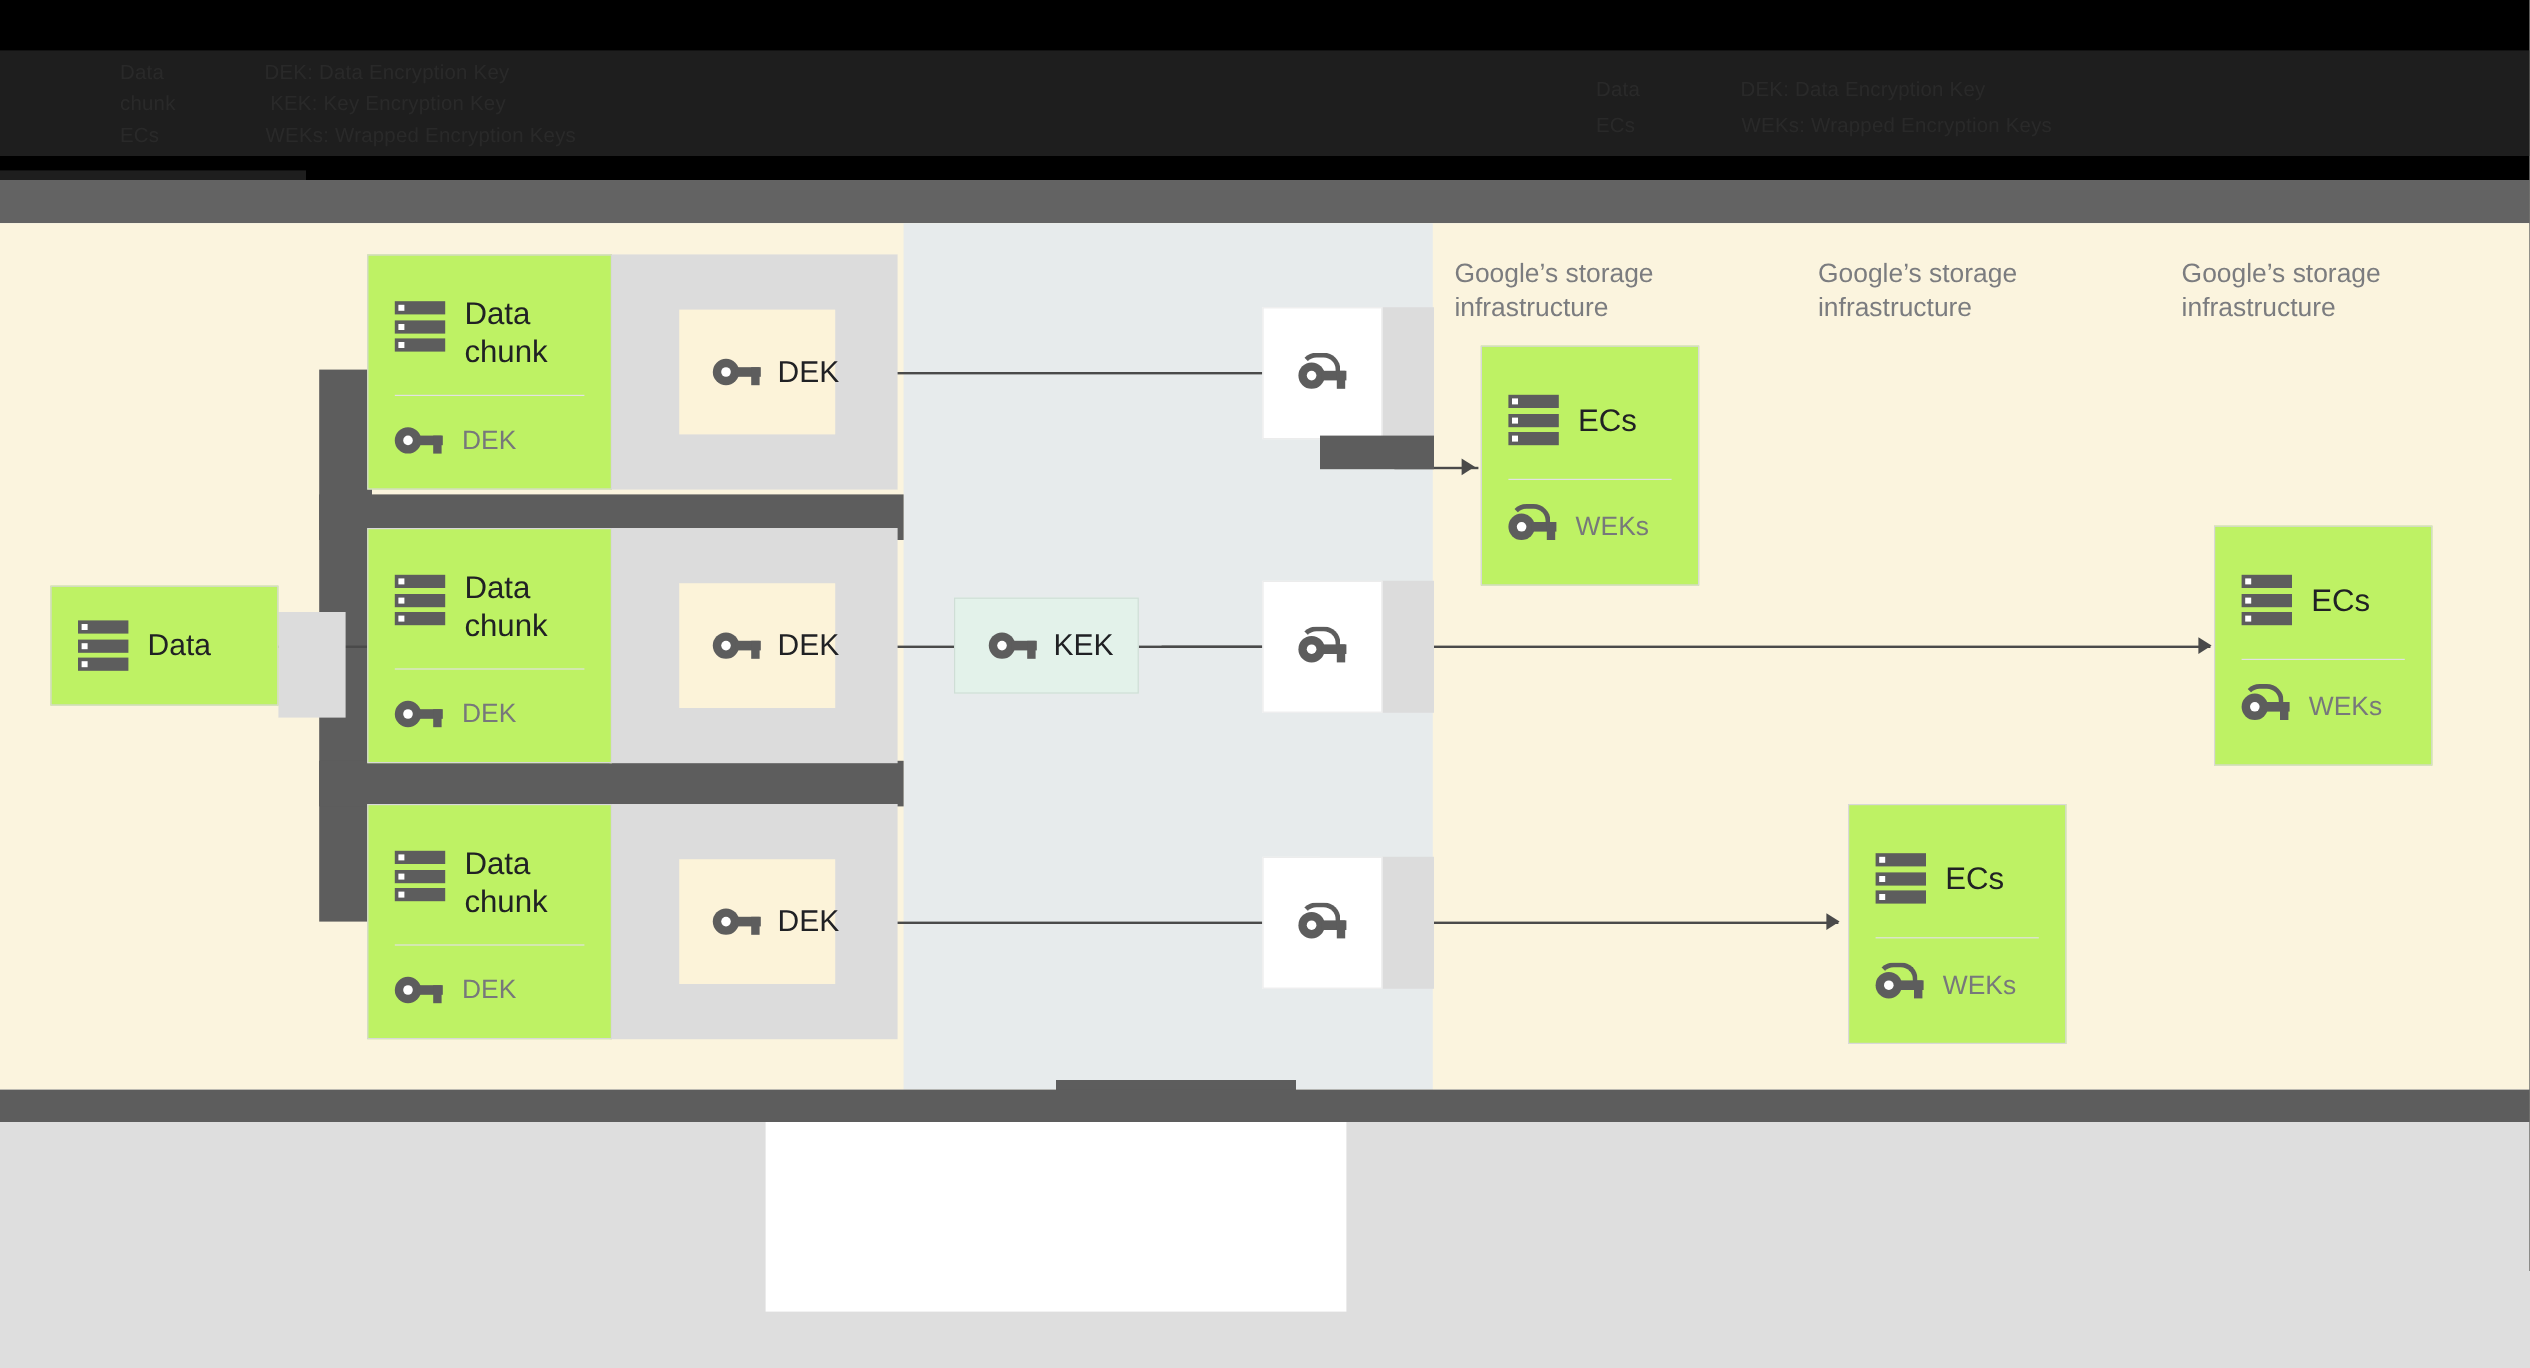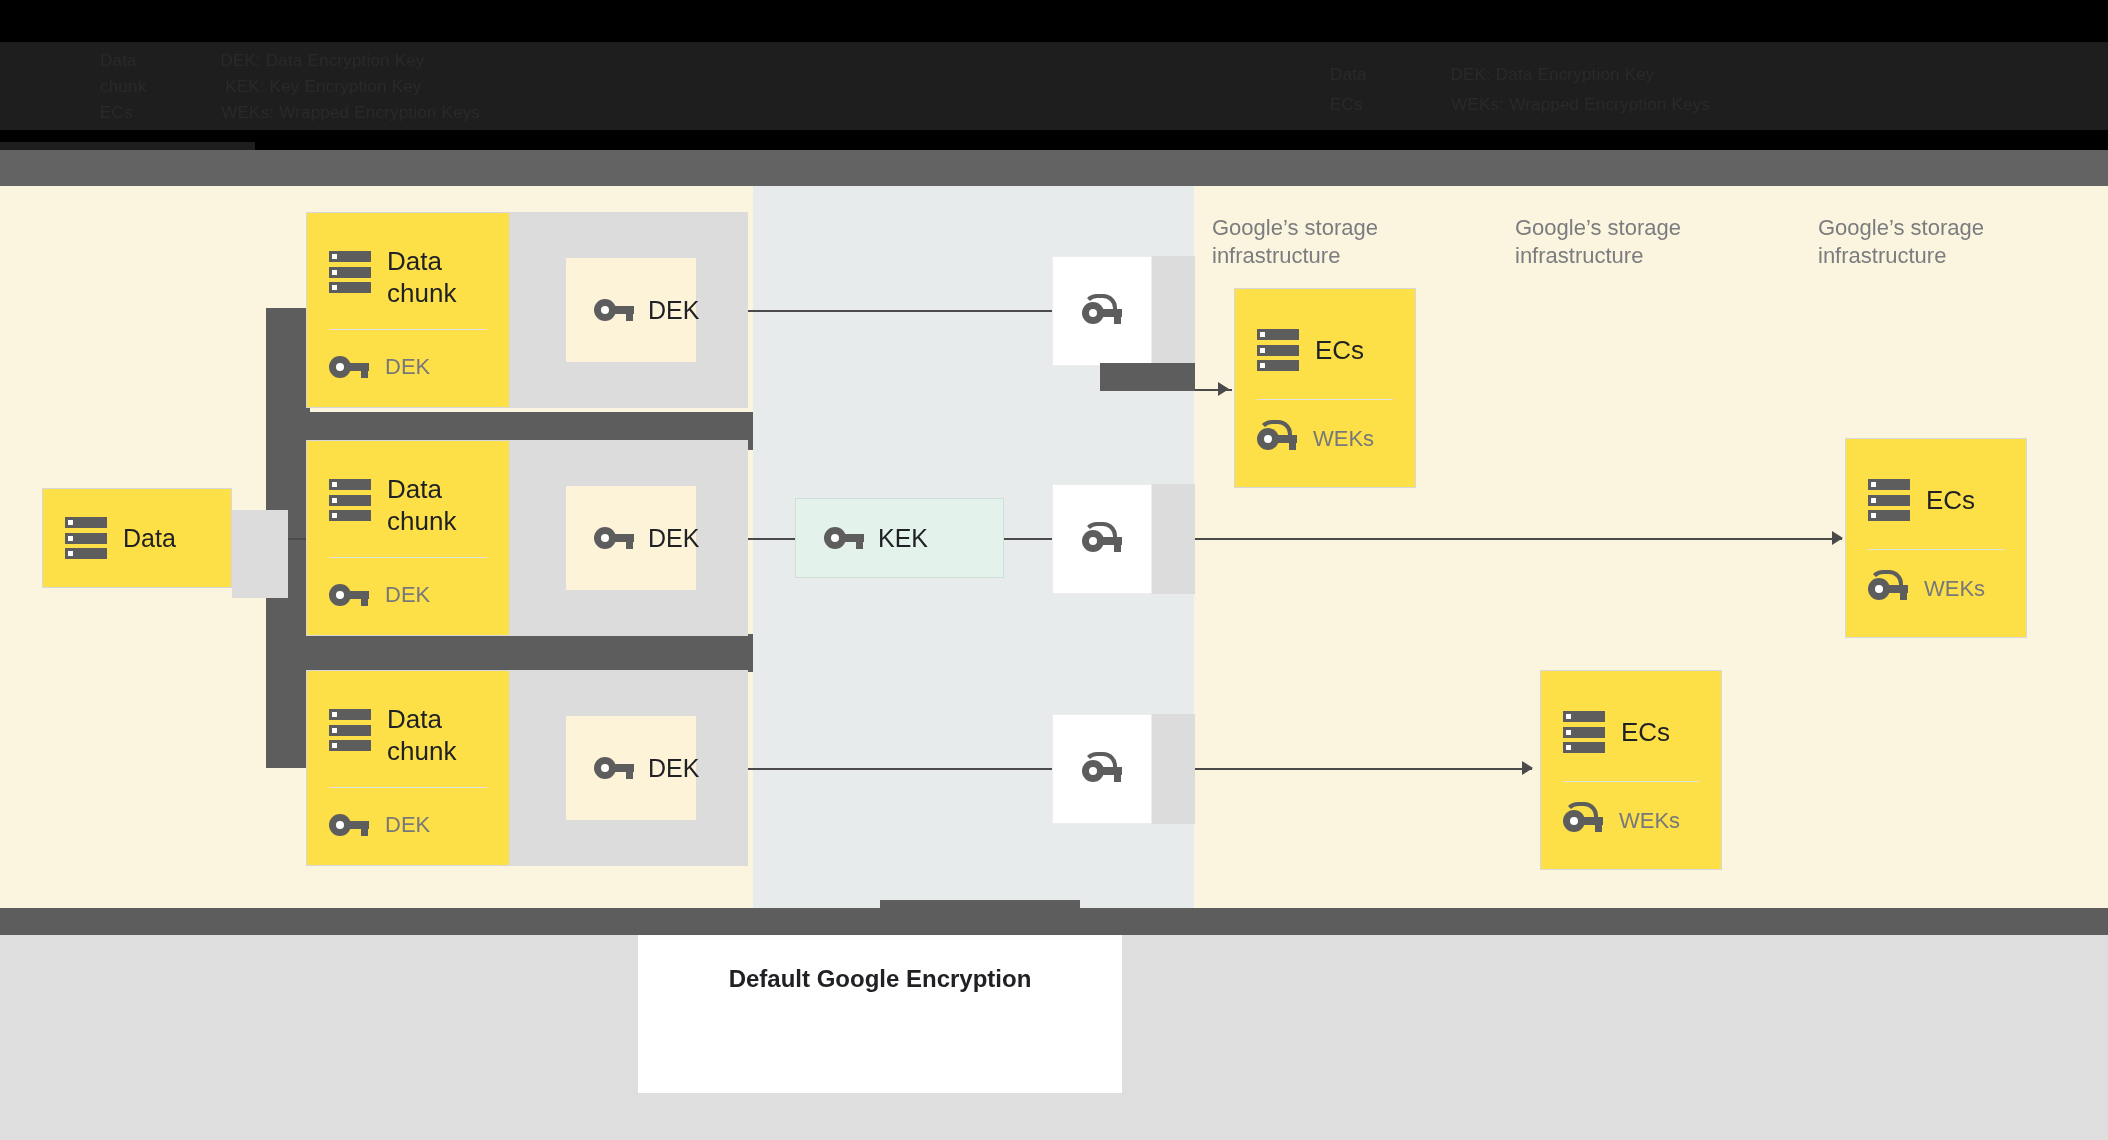--- a/index.html
+++ b/index.html
@@ -29,21 +29,21 @@
   .bar-h2{left:266px;top:634px;width:487px;height:38px;}
   .bar-overlay-key{left:1100px;top:363px;width:95px;height:28px;}
 
   
   .line{position:absolute;background:#4a4a4a;height:2px;}
 
   .arrow{position:absolute;width:0;height:0;border-top:7px solid transparent;
      border-bottom:7px solid transparent;border-left:11px solid #4a4a4a;}
 
   
-  .card{position:absolute;background:#fde047;border:1px solid #d8d8d8;box-sizing:border-box;}
+  .card{position:absolute;background:#bef264;border:1px solid #d8d8d8;box-sizing:border-box;}
   .card-shadow{position:absolute;background:#dcdcdc;}
 
   .card-row{display:flex;align-items:center;gap:16px;padding:0 22px;}
   .card-sep{height:1px;background:#e2e2e2;margin:0 22px;}
 
   .lbl-dark{color:#202124;font-size:25px;line-height:29px;}
   .lbl-gray{color:#77787b;font-size:22px;line-height:26px;}
 
   
   .svr{width:42px;height:42px;flex:0 0 42px;display:flex;flex-direction:column;
@@ -235,21 +235,21 @@
 
   <div class="dek-box" style="left:566px;top:716px;width:130px;height:104px;">
     <span class="keyi">
         <span class="ring"></span>
         <span class="shaft"></span>
         <span class="tooth"></span>
       </span>
     <span class="lbl-dark">DEK</span>
   </div>
 
-  <div class="kek-box" style="left:795px;top:498px;width:209px;height:80px;">
+  <div class="kek-box" style="left:795px;top:498px;width:154px;height:80px;">
     <span class="keyi">
         <span class="ring"></span>
         <span class="shaft"></span>
         <span class="tooth"></span>
       </span>
     <span class="lbl-dark">KEK</span>
   </div>
 
   <div class="card-shadow" style="left:1100px;top:256px;width:95px;height:110px;"></div>
   <div class="keytile" style="left:1052px;top:256px;width:100px;height:110px;">
@@ -343,16 +343,15 @@
           <span class="arc"></span>
           <span class="ring"></span>
           <span class="shaft"></span>
           <span class="tooth"></span>
         </span>
       <span class="lbl-gray">WEKs</span>
     </div>
   </div>
 
   <div class="caption" style="left:638px;top:935px;width:484px;height:158px;">
-    <div class="cap-t">Default Google Encryption</div>
   </div>
 
 </div>
 
 </body></html>

